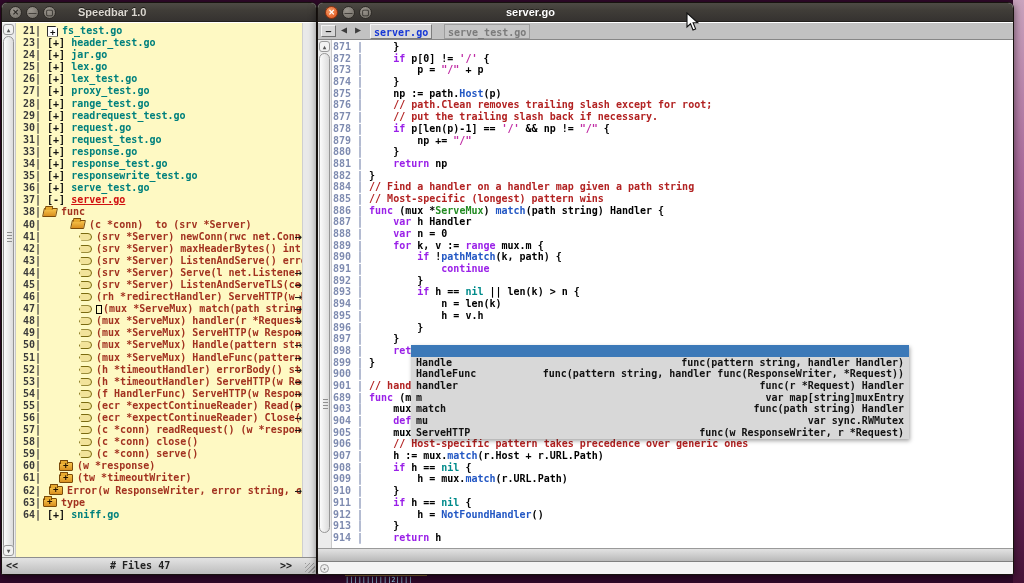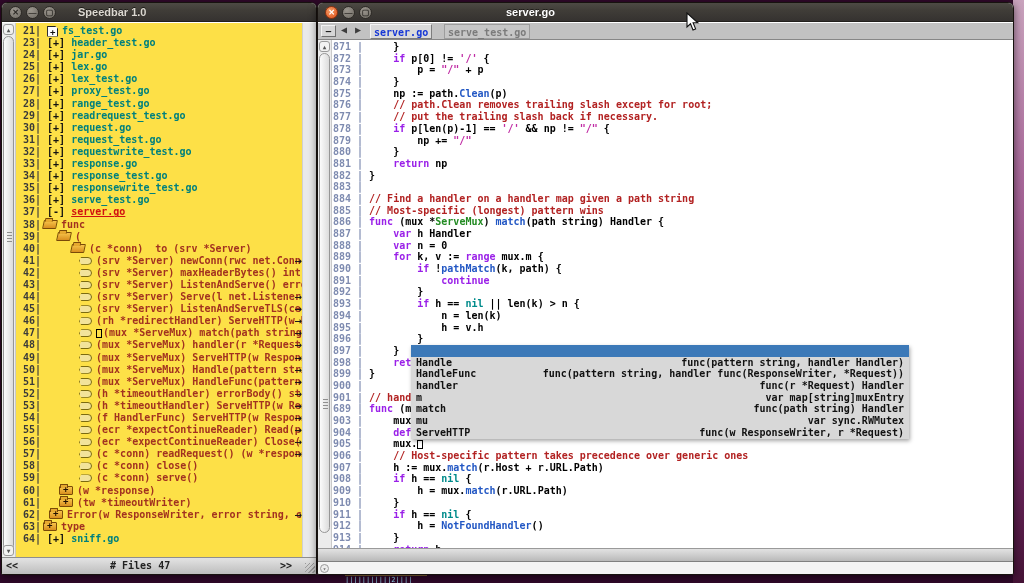--- a/index.html
+++ b/index.html
@@ -11,21 +11,21 @@
   .titlebar { height:19px; background:linear-gradient(180deg,#4d4a44 0%, #403d38 40%, #353230 100%);
     border-radius:5px 5px 0 0; border-bottom:1px solid #23201d; position:relative;
     font-family:"Liberation Sans", sans-serif; }
   .tb-btn { position:absolute; top:3px; width:13px; height:13px; border-radius:50%;
     background:radial-gradient(circle at 35% 30%, #9b968e, #6f6b64); border:1px solid #2e2b27;
     color:#2c2a26; font-size:8px; line-height:11px; text-align:center; font-weight:bold; }
   .tb-btn.orange { background:radial-gradient(circle at 35% 30%, #f59b63, #e0521c); border-color:#8f3310; color:#fff; }
   .tb-title { position:absolute; top:3px; font-size:11px; font-weight:bold; color:#dcd8d1; text-shadow:0 -1px 0 #1d1b18; }
 
   
-  #sb-content { position:absolute; top:20px; left:0; right:0; bottom:17px; background:#fde047; overflow:hidden; }
+  #sb-content { position:absolute; top:20px; left:0; right:0; bottom:17px; background:#fef9c3; overflow:hidden; }
   .sb-scroll { position:absolute; left:0; top:0; bottom:0; width:14px; background:#ececec; border-right:1px solid #c9c9c9; }
   .sb-rows { position:absolute; left:15px; top:2px; right:15px; }
   .sb-right-track { position:absolute; right:0; top:0; bottom:0; width:14px; background:#e9e9e9; border-left:1px solid #cfcfcf; }
   .sbrow { height:12.1px; line-height:12.1px; font-size:10px; font-weight:bold; white-space:pre; position:relative; }
   .sb-num { display:inline-block; width:18px; text-align:right; color:#3a3a3a; }
   .sb-bar { color:#3a3a3a; }
   .sb-exp { color:#111; }
   .sb-file { color:#00807d; }
   .sb-file.sel { color:#d11010; text-decoration:underline; }
   .sb-tagtext { color:#a23220; }
@@ -121,28 +121,26 @@
         <div class="sbrow"><span class="sb-num">21</span><span class="sb-bar">|</span><span> </span><span class="icon-page"></span><span class="sb-file">fs_test.go</span></div>
         <div class="sbrow"><span class="sb-num">23</span><span class="sb-bar">|</span><span> </span><span class="sb-exp">[+]</span><span> </span><span class="sb-file">header_test.go</span></div>
         <div class="sbrow"><span class="sb-num">24</span><span class="sb-bar">|</span><span> </span><span class="sb-exp">[+]</span><span> </span><span class="sb-file">jar.go</span></div>
         <div class="sbrow"><span class="sb-num">25</span><span class="sb-bar">|</span><span> </span><span class="sb-exp">[+]</span><span> </span><span class="sb-file">lex.go</span></div>
         <div class="sbrow"><span class="sb-num">26</span><span class="sb-bar">|</span><span> </span><span class="sb-exp">[+]</span><span> </span><span class="sb-file">lex_test.go</span></div>
         <div class="sbrow"><span class="sb-num">27</span><span class="sb-bar">|</span><span> </span><span class="sb-exp">[+]</span><span> </span><span class="sb-file">proxy_test.go</span></div>
         <div class="sbrow"><span class="sb-num">28</span><span class="sb-bar">|</span><span> </span><span class="sb-exp">[+]</span><span> </span><span class="sb-file">range_test.go</span></div>
         <div class="sbrow"><span class="sb-num">29</span><span class="sb-bar">|</span><span> </span><span class="sb-exp">[+]</span><span> </span><span class="sb-file">readrequest_test.go</span></div>
         <div class="sbrow"><span class="sb-num">30</span><span class="sb-bar">|</span><span> </span><span class="sb-exp">[+]</span><span> </span><span class="sb-file">request.go</span></div>
         <div class="sbrow"><span class="sb-num">31</span><span class="sb-bar">|</span><span> </span><span class="sb-exp">[+]</span><span> </span><span class="sb-file">request_test.go</span></div>
-        <div class="sbrow"><span class="sb-num">32</span><span class="sb-bar">|</span><span> </span><span class="sb-exp">[+]</span><span> </span><span class="sb-file">requestwrite_test.go</span></div>
         <div class="sbrow"><span class="sb-num">33</span><span class="sb-bar">|</span><span> </span><span class="sb-exp">[+]</span><span> </span><span class="sb-file">response.go</span></div>
         <div class="sbrow"><span class="sb-num">34</span><span class="sb-bar">|</span><span> </span><span class="sb-exp">[+]</span><span> </span><span class="sb-file">response_test.go</span></div>
         <div class="sbrow"><span class="sb-num">35</span><span class="sb-bar">|</span><span> </span><span class="sb-exp">[+]</span><span> </span><span class="sb-file">responsewrite_test.go</span></div>
         <div class="sbrow"><span class="sb-num">36</span><span class="sb-bar">|</span><span> </span><span class="sb-exp">[+]</span><span> </span><span class="sb-file">serve_test.go</span></div>
         <div class="sbrow"><span class="sb-num">37</span><span class="sb-bar">|</span><span> </span><span class="sb-exp">[-]</span><span> </span><span class="sb-file sel">server.go</span></div>
         <div class="sbrow"><span class="sb-num">38</span><span class="sb-bar">|</span><span style="display: inline-block; width: 2px;"></span><span class="icon-folder open"></span><span class="sb-tagtext">func</span></div>
-        <div class="sbrow"><span class="sb-num">39</span><span class="sb-bar">|</span><span style="display: inline-block; width: 16px;"></span><span class="icon-folder open"></span><span class="sb-tagtext">(</span></div>
         <div class="sbrow"><span class="sb-num">40</span><span class="sb-bar">|</span><span style="display: inline-block; width: 30px;"></span><span class="icon-folder open"></span><span class="sb-tagtext">(c *conn)  to (srv *Server)</span></div>
         <div class="sbrow"><span class="sb-num">41</span><span class="sb-bar">|</span><span style="display: inline-block; width: 38px;"></span><span class="icon-tag"></span><span class="sb-tagtext">(srv *Server) newConn(rwc net.Conn) (</span><span class="sb-arrow">→</span></div>
         <div class="sbrow"><span class="sb-num">42</span><span class="sb-bar">|</span><span style="display: inline-block; width: 38px;"></span><span class="icon-tag"></span><span class="sb-tagtext">(srv *Server) maxHeaderBytes() int</span></div>
         <div class="sbrow"><span class="sb-num">43</span><span class="sb-bar">|</span><span style="display: inline-block; width: 38px;"></span><span class="icon-tag"></span><span class="sb-tagtext">(srv *Server) ListenAndServe() error</span></div>
         <div class="sbrow"><span class="sb-num">44</span><span class="sb-bar">|</span><span style="display: inline-block; width: 38px;"></span><span class="icon-tag"></span><span class="sb-tagtext">(srv *Server) Serve(l net.Listener) e</span><span class="sb-arrow">→</span></div>
         <div class="sbrow"><span class="sb-num">45</span><span class="sb-bar">|</span><span style="display: inline-block; width: 38px;"></span><span class="icon-tag"></span><span class="sb-tagtext">(srv *Server) ListenAndServeTLS(certF</span><span class="sb-arrow">→</span></div>
         <div class="sbrow"><span class="sb-num">46</span><span class="sb-bar">|</span><span style="display: inline-block; width: 38px;"></span><span class="icon-tag"></span><span class="sb-tagtext">(rh *redirectHandler) ServeHTTP(w Res</span><span class="sb-arrow">→</span></div>
         <div class="sbrow"><span class="sb-num">47</span><span class="sb-bar">|</span><span style="display: inline-block; width: 38px;"></span><span class="icon-tag"></span><span class="cursor-box"></span><span class="sb-tagtext">(mux *ServeMux) match(path string) Ha</span><span class="sb-arrow">→</span></div>
         <div class="sbrow"><span class="sb-num">48</span><span class="sb-bar">|</span><span style="display: inline-block; width: 38px;"></span><span class="icon-tag"></span><span class="sb-tagtext">(mux *ServeMux) handler(r *Request) H</span><span class="sb-arrow">→</span></div>
         <div class="sbrow"><span class="sb-num">49</span><span class="sb-bar">|</span><span style="display: inline-block; width: 38px;"></span><span class="icon-tag"></span><span class="sb-tagtext">(mux *ServeMux) ServeHTTP(w ResponseW</span><span class="sb-arrow">→</span></div>
@@ -193,29 +191,28 @@
       <div class="sc-arrow" style="top:1px;">▲</div>
       <div class="sc-thumb" style="top:13px; height:480px;">
         <div class="sc-grip" style="top:345px;"></div>
       </div>
     </div>
     <div id="code-lines">
         <div class="cl"><span class="ln">871</span><span class="lnb">| </span><span class="d">    }</span></div>
         <div class="cl"><span class="ln">872</span><span class="lnb">| </span><span class="k">    if</span><span class="d"> p[0] != </span><span class="s">'/'</span><span class="d"> {</span></div>
         <div class="cl"><span class="ln">873</span><span class="lnb">| </span><span class="d">        p = </span><span class="s">"/"</span><span class="d"> + p</span></div>
         <div class="cl"><span class="ln">874</span><span class="lnb">| </span><span class="d">    }</span></div>
-        <div class="cl"><span class="ln">875</span><span class="lnb">| </span><span class="d">    np := path.</span><span class="f">Clean</span><span class="d">(p)</span></div>
+        <div class="cl"><span class="ln">875</span><span class="lnb">| </span><span class="d">    np := path.</span><span class="f">Host</span><span class="d">(p)</span></div>
         <div class="cl"><span class="ln">876</span><span class="lnb">| </span><span class="c">    // path.Clean removes trailing slash except for root;</span></div>
         <div class="cl"><span class="ln">877</span><span class="lnb">| </span><span class="c">    // put the trailing slash back if necessary.</span></div>
         <div class="cl"><span class="ln">878</span><span class="lnb">| </span><span class="k">    if</span><span class="d"> p[len(p)-1] == </span><span class="s">'/'</span><span class="d"> &amp;&amp; np != </span><span class="s">"/"</span><span class="d"> {</span></div>
         <div class="cl"><span class="ln">879</span><span class="lnb">| </span><span class="d">        np += </span><span class="s">"/"</span></div>
         <div class="cl"><span class="ln">880</span><span class="lnb">| </span><span class="d">    }</span></div>
         <div class="cl"><span class="ln">881</span><span class="lnb">| </span><span class="k">    return</span><span class="d"> np</span></div>
         <div class="cl"><span class="ln">882</span><span class="lnb">| </span><span class="d">}</span></div>
-        <div class="cl"><span class="ln">883</span><span class="lnb">| </span></div>
         <div class="cl"><span class="ln">884</span><span class="lnb">| </span><span class="c">// Find a handler on a handler map given a path string</span></div>
         <div class="cl"><span class="ln">885</span><span class="lnb">| </span><span class="c">// Most-specific (longest) pattern wins</span></div>
         <div class="cl"><span class="ln">886</span><span class="lnb">| </span><span class="k">func</span><span class="d"> (mux *</span><span class="t">ServeMux</span><span class="d">) </span><span class="f">match</span><span class="d">(path string) Handler {</span></div>
         <div class="cl"><span class="ln">887</span><span class="lnb">| </span><span class="k">    var</span><span class="d"> h Handler</span></div>
         <div class="cl"><span class="ln">888</span><span class="lnb">| </span><span class="k">    var</span><span class="d"> n = 0</span></div>
         <div class="cl"><span class="ln">889</span><span class="lnb">| </span><span class="k">    for</span><span class="d"> k, v := </span><span class="k">range</span><span class="d"> mux.m {</span></div>
         <div class="cl"><span class="ln">890</span><span class="lnb">| </span><span class="k">        if</span><span class="d"> !</span><span class="f">pathMatch</span><span class="d">(k, path) {</span></div>
         <div class="cl"><span class="ln">891</span><span class="lnb">| </span><span class="k">            continue</span></div>
         <div class="cl"><span class="ln">892</span><span class="lnb">| </span><span class="d">        }</span></div>
         <div class="cl"><span class="ln">893</span><span class="lnb">| </span><span class="k">        if</span><span class="d"> h == </span><span class="n2">nil</span><span class="d"> || len(k) &gt; n {</span></div>

